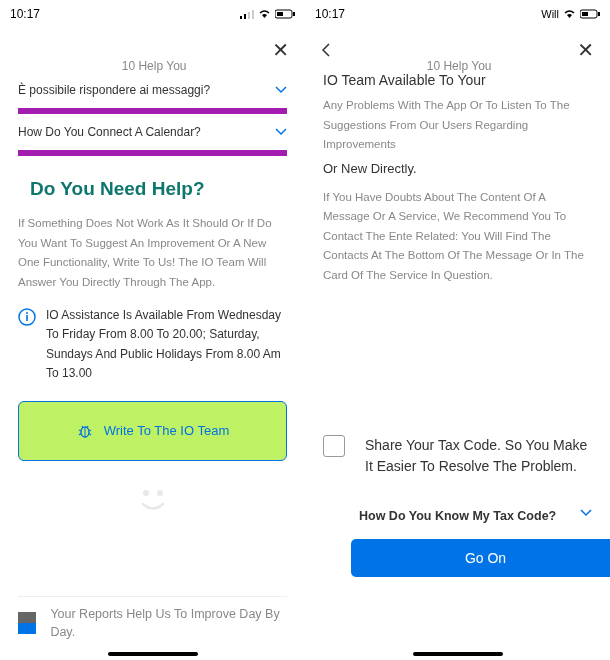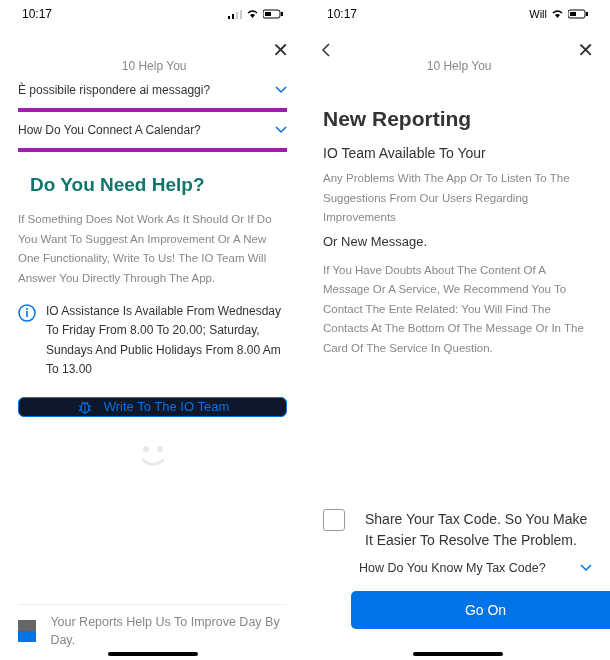--- a/index.html
+++ b/index.html
@@ -13,21 +13,21 @@
     }
     .phone {
       width: 305px;
       position: relative;
       background: #fff;
     }
     .status-bar {
       display: flex;
       justify-content: space-between;
       align-items: center;
-      padding: 6px 22px;
+      padding: 6px 10px;
       height: 28px;
       font-size: 12px;
       font-weight: 500;
     }
     .status-right { display: flex; align-items: center; gap: 4px; font-size: 11px; }
     .header {
       display: flex;
       align-items: center;
       justify-content: space-between;
       padding: 10px 16px;
@@ -38,21 +38,21 @@
     .header-close { font-size: 20px; font-weight: 300; color: #333; cursor: pointer; }
     .content {
       padding: 0 18px;
       font-size: 12px;
     }
     .faq-item {
       display: flex;
       justify-content: space-between;
       align-items: center;
       padding: 11px 0;
-      border-bottom: 4px solid #a21caf;
+      border-bottom: 6px solid #a21caf;
       font-size: 12px;
       color: #333;
     }
     .faq-item .chev { color: #0073e6; }
     .section-title {
       font-size: 19px;
       font-weight: 600;
       margin: 22px 0 14px 12px;
       color: #0f766e;
     }
@@ -64,38 +64,38 @@
     .info-row {
       display: flex;
       align-items: flex-start;
       gap: 10px;
       margin: 14px 0 18px 0;
     }
     .info-icon { flex-shrink: 0; color: #0073e6; margin-top: 2px; }
     .info-text { font-size: 12px; color: #333; line-height: 1.6; }
     .write-btn {
       width: 100%;
-      padding: 0;
+      padding: 20px;
       border: 1px solid #0073e6;
       border-radius: 6px;
-      background: #0f172a;
+      background: #bef264;
       color: #0073e6;
       font-size: 13px;
       font-weight: 500;
       display: flex;
       align-items: center;
       justify-content: center;
       gap: 10px;
       cursor: pointer;
     }
     .bug-icon { color: #0073e6; }
     .smile { text-align: center; margin-top: 18px; color: #ddd; font-size: 32px; }
     .banner {
       position: absolute;
-      bottom: 2px;
+      bottom: 10px;
       left: 18px;
       right: 18px;
       display: flex;
       align-items: center;
       gap: 14px;
       padding: 8px 0;
       border-top: 1px solid #eee;
     }
     .banner-icon { width: 20px; height: 22px; background: linear-gradient(#666 50%, #0073e6 50%); }
     .banner-text { font-size: 12.5px; color: #888; line-height: 1.5; }
@@ -129,24 +129,25 @@
       height: 22px;
       border: 1.5px solid #999;
       border-radius: 3px;
       flex-shrink: 0;
       cursor: pointer;
     }
     .checkbox-text { font-size: 14px; color: #333; line-height: 1.5; }
     .tax-code-row {
       display: flex;
       justify-content: space-between;
-      align-items: center;
-      margin: 10px 0 0 36px;
+      align-items: flex-start;
+      margin: 32px 0 0 36px;
       font-size: 12.5px;
       color: #333;
+      font-weight: bold;
     }
     .go-btn {
       width: 100%;
       padding: 11px;
       border: none;
       border-radius: 5px;
       background: #0073e6;
       color: #fff;
       font-size: 14px;
       font-weight: 500;
@@ -255,24 +256,23 @@
   <div class="header">
     <span class="header-back">
       <svg width="10" height="16" viewBox="0 0 10 16">
           <path d="M8 2 L2 8 L8 14" stroke="#333" stroke-width="1.5" fill="none"></path>
         </svg>
     </span>
     <span class="header-title">10 Help You</span>
     <span class="header-close">✕</span>
   </div>
   <div class="content">
-    <div class="r-title">New Reporting</div>
     <div class="r-sub">IO Team Available To Your</div>
     <div class="body-text">Any Problems With The App Or To Listen To The Suggestions From Our Users Regarding Improvements</div>
-    <div class="or-new">Or New Message.</div>
+    <div class="or-new">Or New Directly.</div>
     <div class="body-text">If You Have Doubts About The Content Of A Message Or A Service, We Recommend You To Contact The Ente Related: You Will Find The Contacts At The Bottom Of The Message Or In The Card Of The Service In Question.</div>
     <div class="checkbox-row">
       <div class="checkbox"></div>
       <div class="checkbox-text">Share Your Tax Code. So You Make It Easier To Resolve The Problem.</div>
     </div>
     <div class="tax-code-row">
       <span>How Do You Know My Tax Code?</span>
       <svg width="12" height="8" viewBox="0 0 12 8">
           <path d="M1 1 L6 6 L11 1" stroke="#0073e6" stroke-width="1.5" fill="none"></path>
         </svg>

